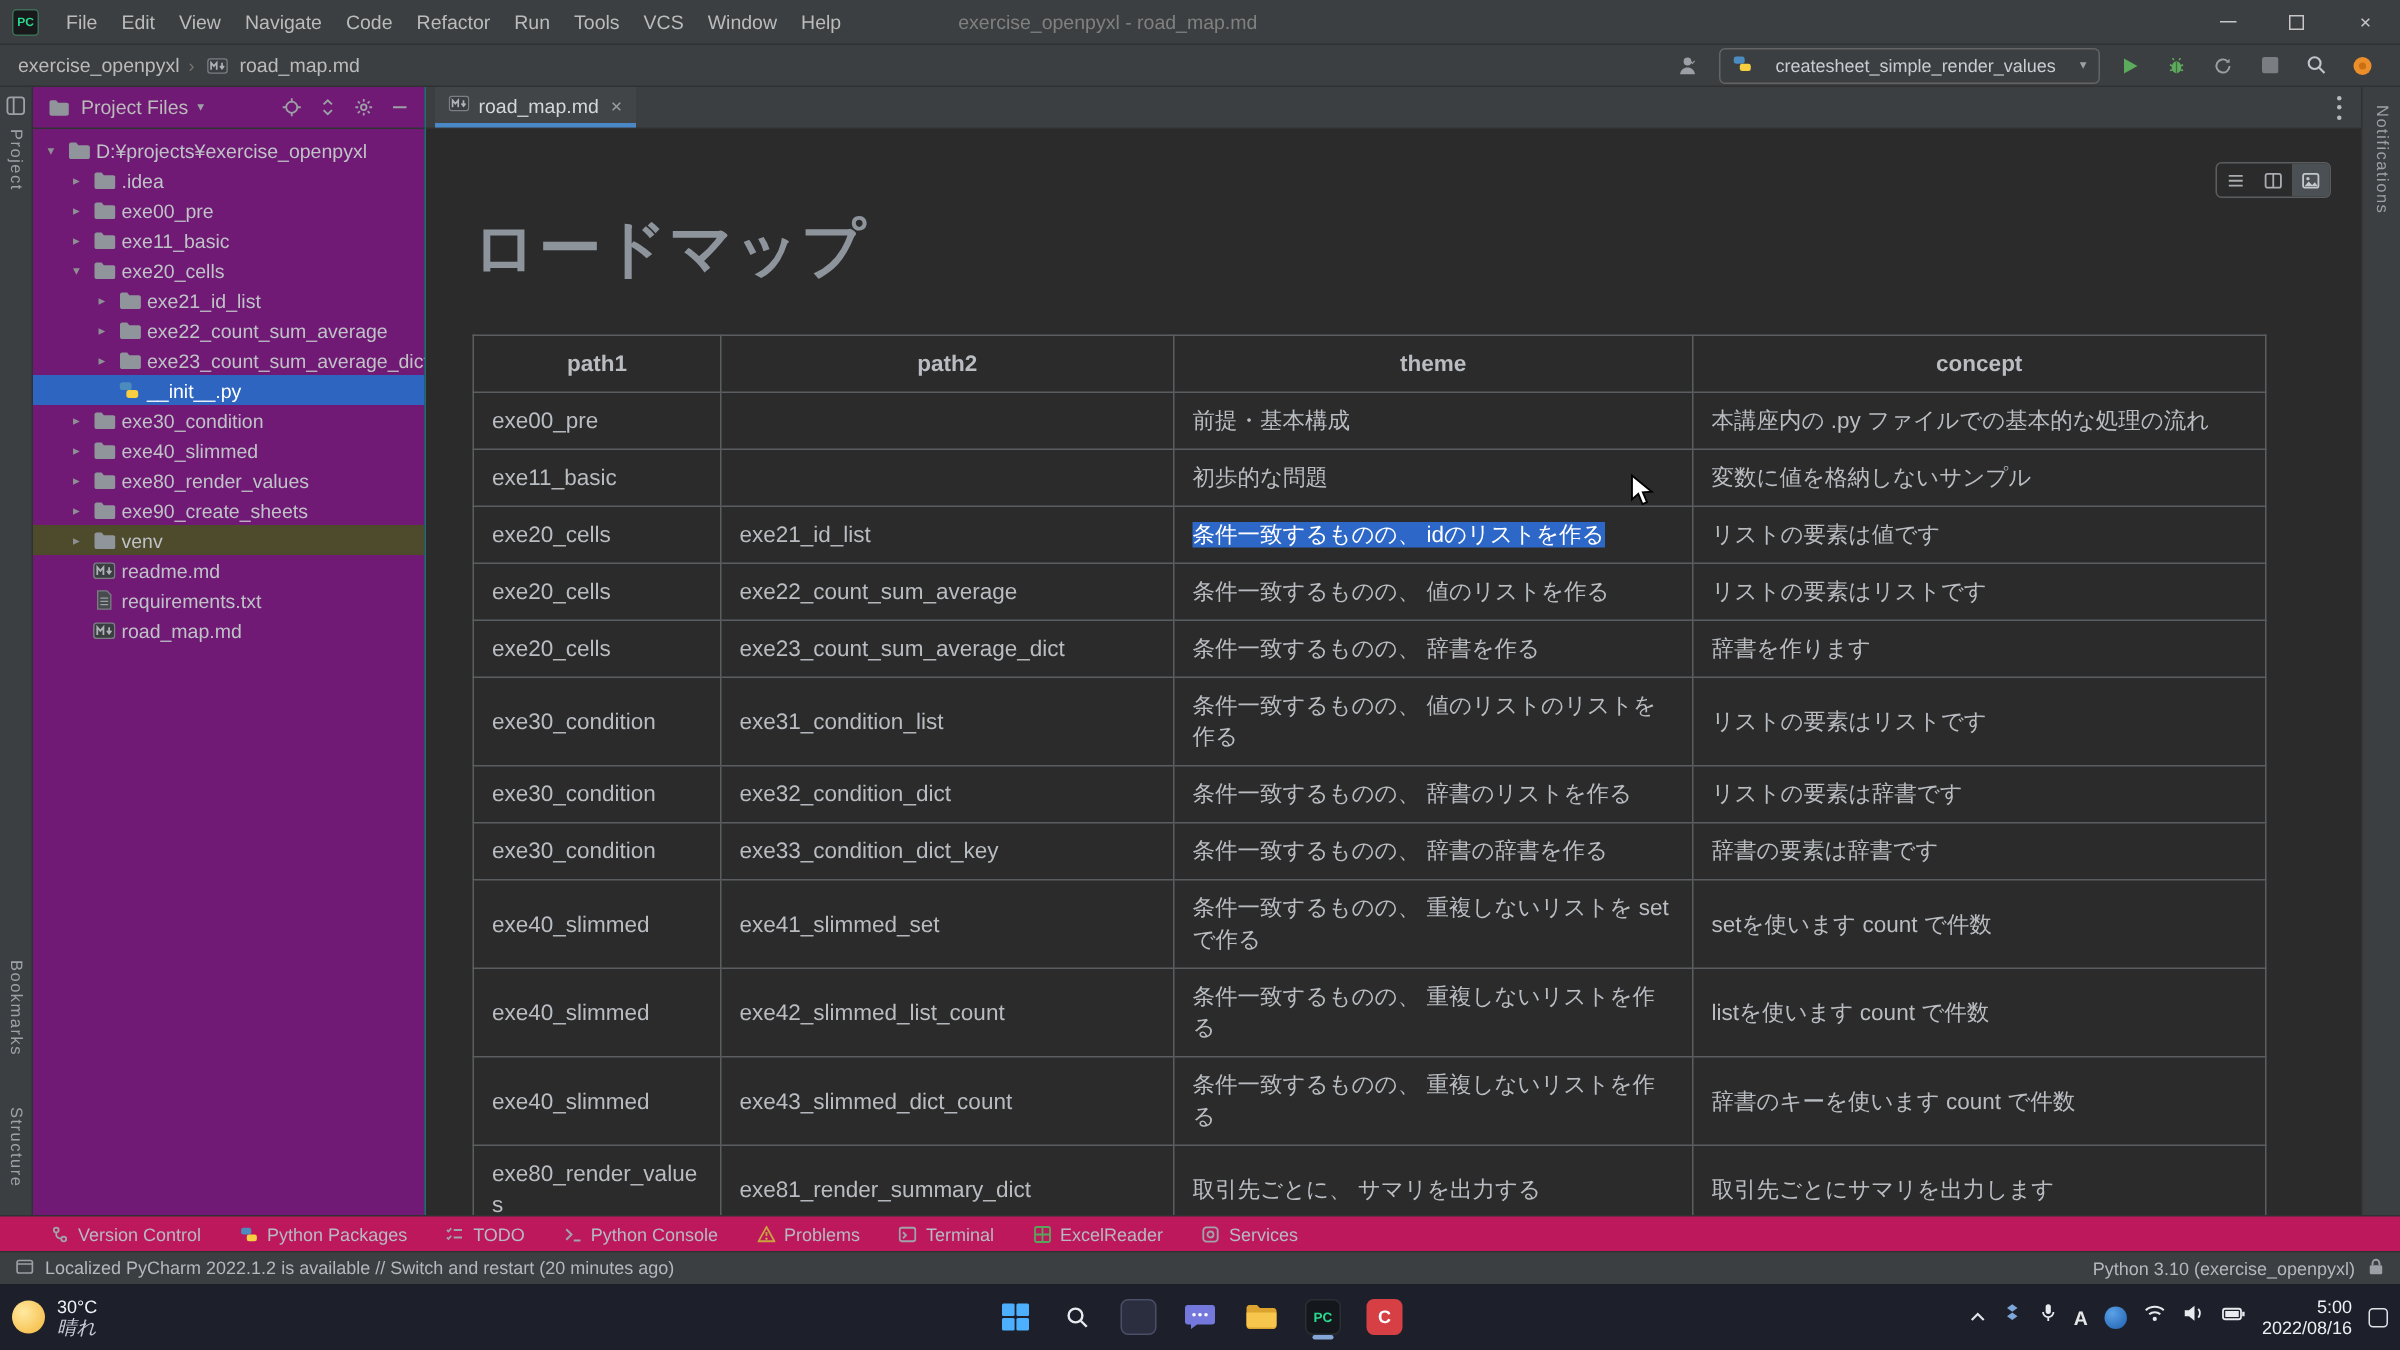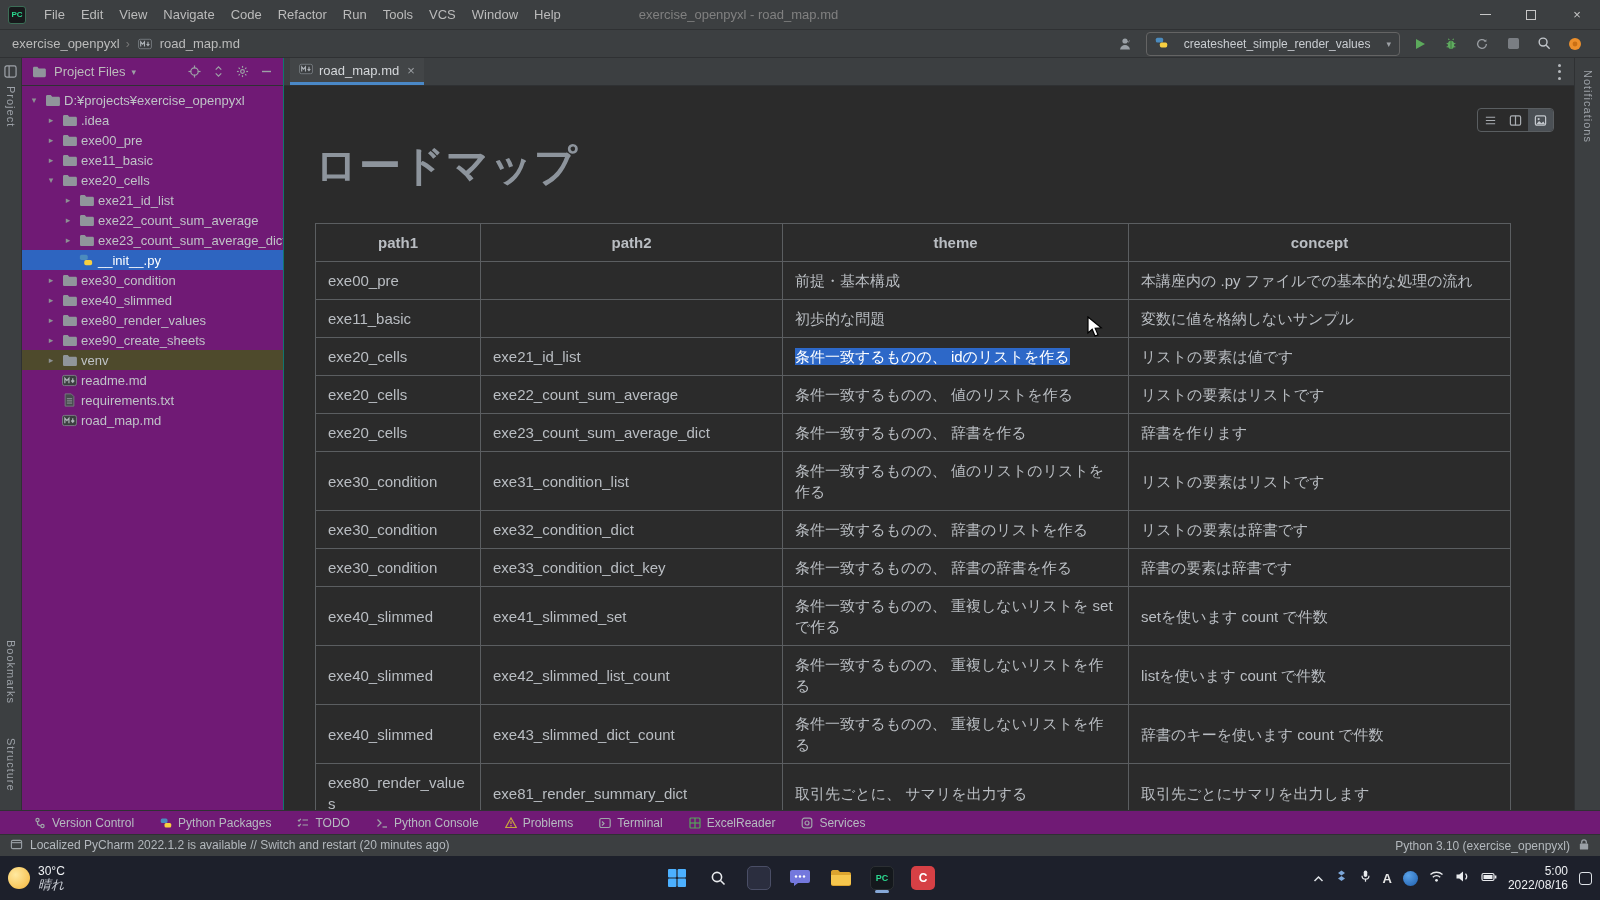--- a/index.html
+++ b/index.html
@@ -63,21 +63,21 @@
   table.roadmap th, table.roadmap td { border:1px solid #5b5e61; padding:8px 12px; font-size:15px; color:#b9bdc2; line-height:21px; vertical-align:middle; text-align:left; word-break:break-word; }
   table.roadmap th { text-align:center; font-weight:bold; height:37px; }
   .text-selection { background:#2d68c8; color:#ffffff; }
 
   .view-toggle { position:absolute; top:22px; right:20px; display:flex; border:1px solid #5a5e61; border-radius:4px; overflow:hidden; }
   .vt-btn { width:25px; height:22px; display:flex; align-items:center; justify-content:center; }
   .vt-btn.active { background:#4b5055; }
 
   .cursor { position:absolute; left:802px; top:230px; width:20px; height:22px; pointer-events:none; }
 
-  .bottom-toolbar { height:24px; background:#701a75; border-top:1px solid #2f3133; display:flex; align-items:center; gap:26px; padding-left:34px; flex:0 0 auto; }
+  .bottom-toolbar { height:24px; background:#be185d; border-top:1px solid #2f3133; display:flex; align-items:center; gap:26px; padding-left:34px; flex:0 0 auto; }
   .btool { display:flex; align-items:center; gap:6px; font-size:12px; color:#b6bac0; }
   .bicon { display:inline-flex; }
 
   .statusbar { height:22px; background:#3c3f41; border-top:1px solid #2f3133; display:flex; align-items:center; padding:0 10px; font-size:12px; color:#b3b8bd; flex:0 0 auto; }
   .status-left { display:flex; align-items:flex-start; gap:7px; }
   .status-right { margin-left:auto; display:flex; align-items:center; gap:8px; }
 
   
   .taskbar { position:absolute; left:0; right:0; bottom:0; height:44px; background:#1d202b; }
   .weather { position:absolute; left:8px; top:50%; transform:translateY(-50%); display:flex; align-items:center; gap:8px; }

